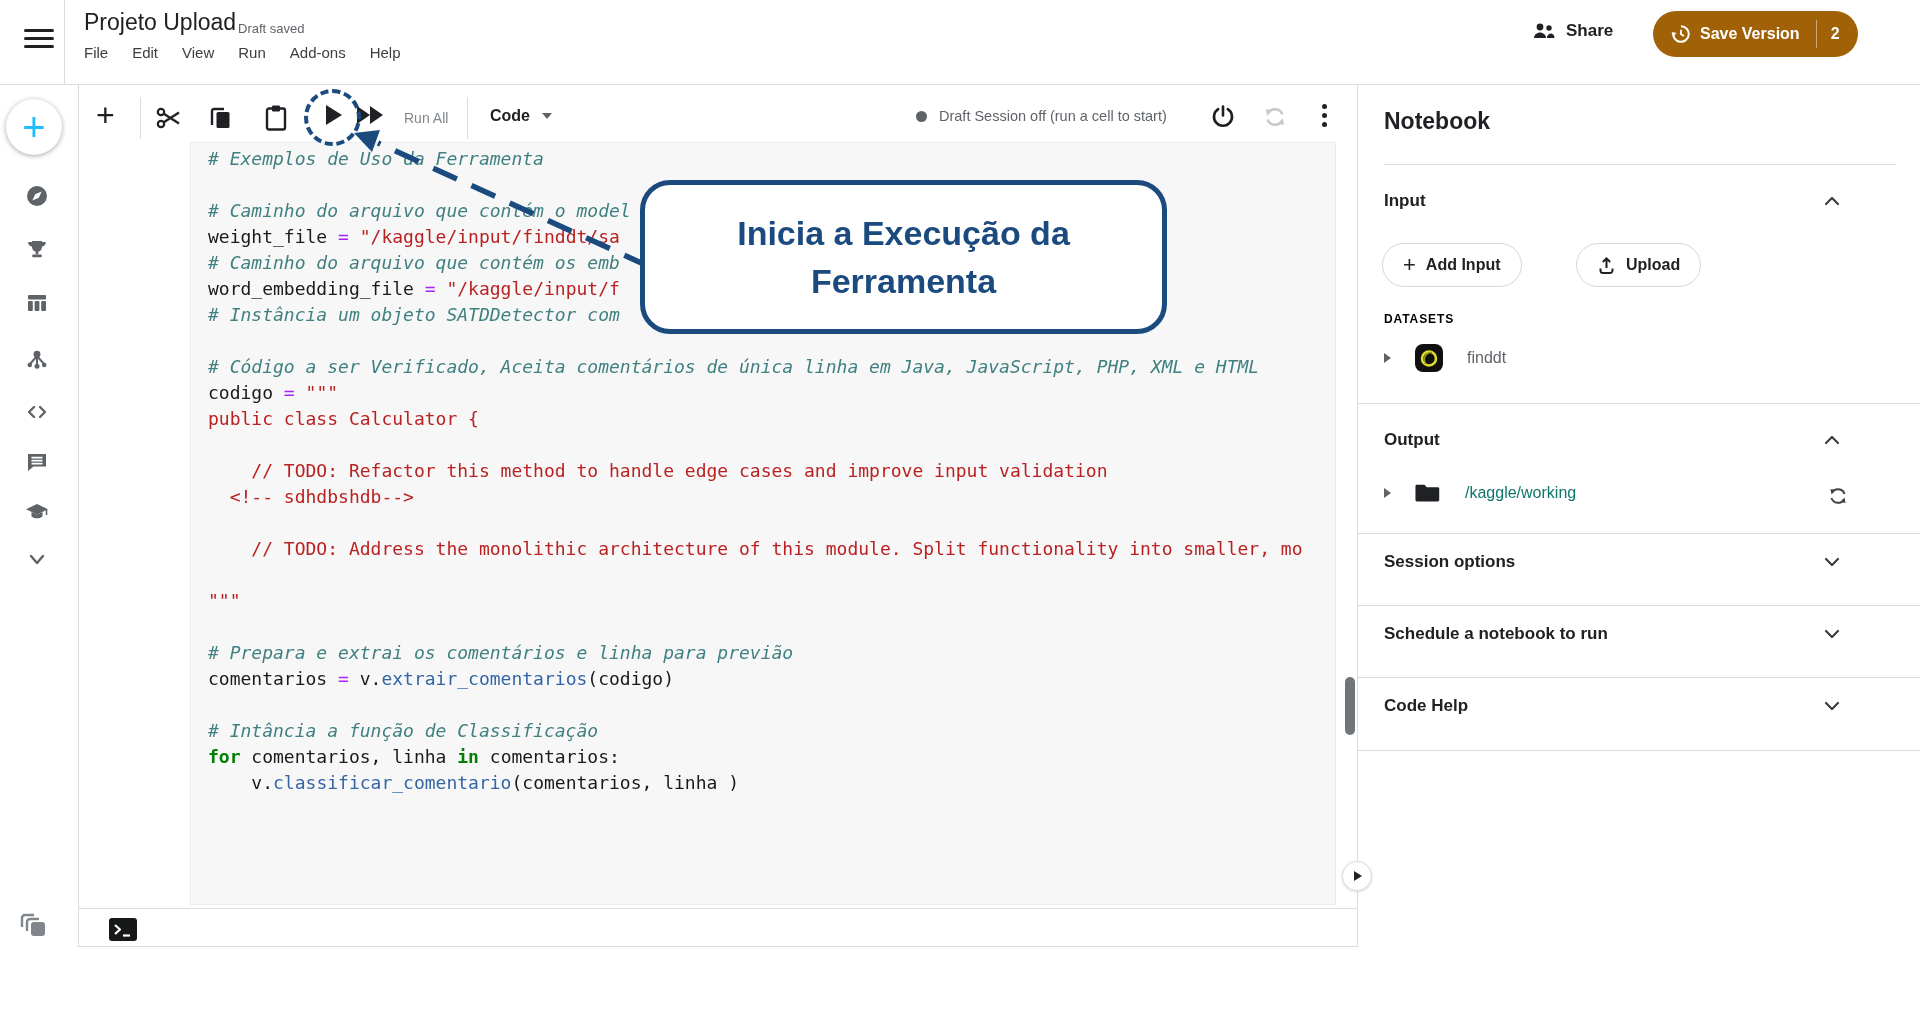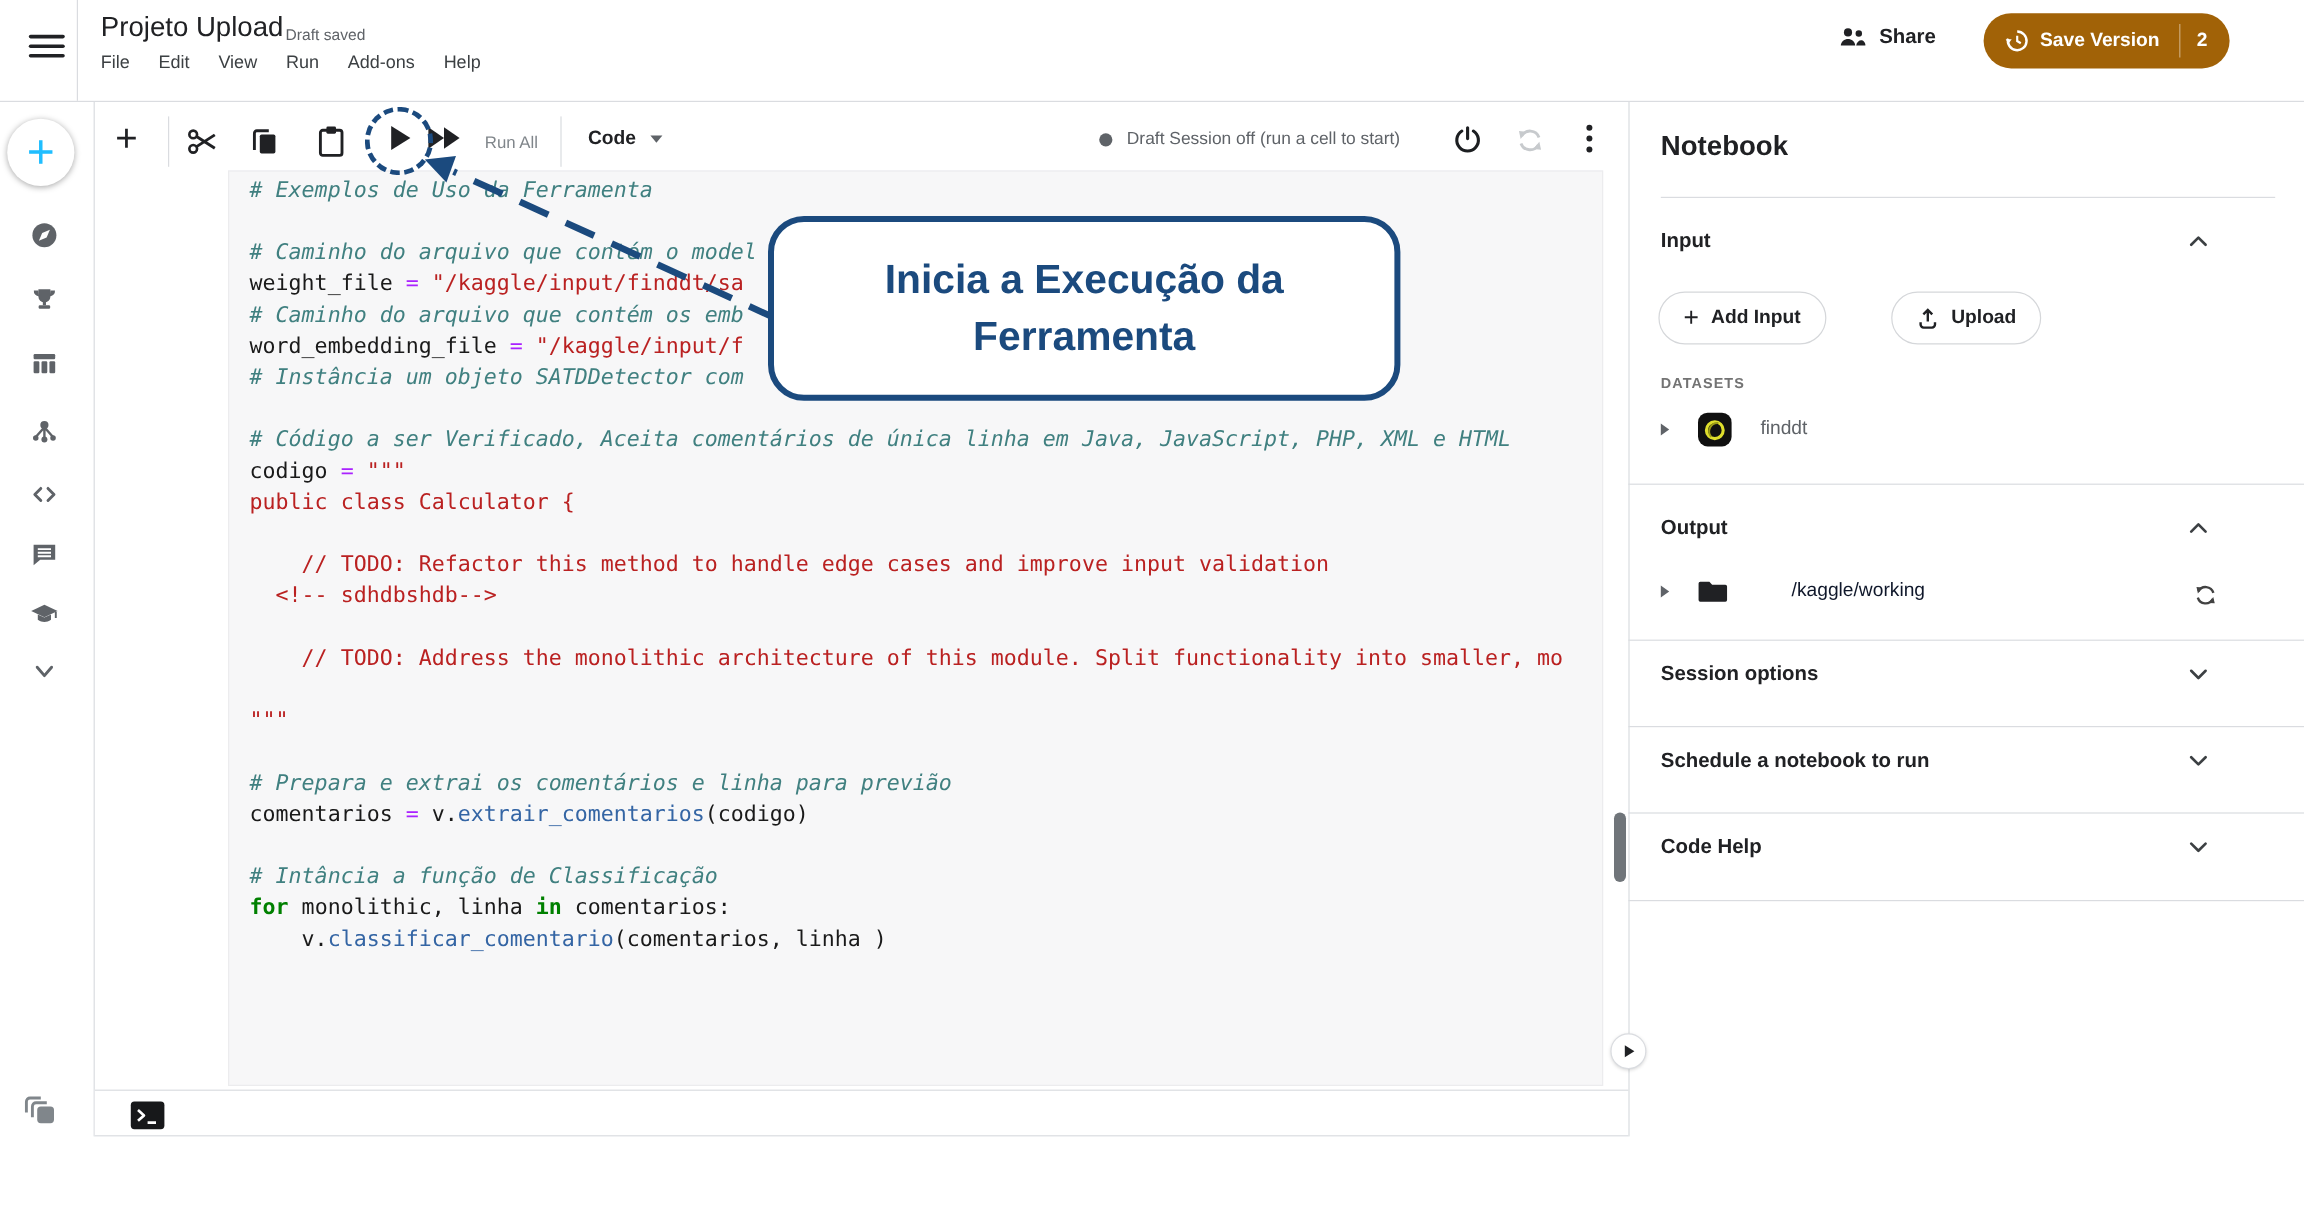--- a/index.html
+++ b/index.html
@@ -64,26 +64,26 @@
   .panel-vline { left:1357px; top:85px; width:1px; height:862px; background:#dadce0; }
   .panel-title { left:1384px; top:108px; font-size:23px; font-weight:700; }
   .pdiv { left:1357px; height:1px; background:#dadce0; width:563px; }
   .pdiv.inset { left:1384px; width:512px; }
   .sec-head { left:1384px; width:470px; font-size:17px; font-weight:700; color:#202124; cursor:pointer; }
   .chev { left:1824px; width:16px; height:10px; cursor:pointer; }
   .pill-btn { height:44px; border:1px solid #d5d7da; border-radius:22px; background:#fff;
               display:flex; align-items:center; gap:10px; padding:0 20px; font-size:16px; font-weight:700;
               color:#202124; cursor:pointer; }
   .plus-glyph { font-size:22px; font-weight:400; color:#202124; }
-  .datasets-label { left:1384px; top:312px; font-size:12px; font-weight:700; letter-spacing:.9px; color:#737373; }
+  .datasets-label { left:1384px; top:312px; font-size:12px; font-weight:700; letter-spacing:.9px; color:#000000; }
   .tree-row { display:flex; align-items:center; gap:24px; cursor:pointer; }
   .tree-caret { width:0; height:0; border-top:5px solid transparent; border-bottom:5px solid transparent; border-left:7px solid #5f6368; }
   .ds-icon { width:28px; height:28px; border-radius:8px; background:#101010; display:flex; align-items:center; justify-content:center; }
   .row-label { font-size:16px; color:#5f6368; }
-  .row-label.light { color:#0f172a;margin-left:28px; }
+  .row-label.light { color:#0f766e; }
   .panel-scrollbar { left:1345px; top:677px; width:10px; height:58px; background:#70757a; border-radius:5px; cursor:pointer; }
   .expand-btn { left:1342px; top:861px; width:30px; height:30px; border-radius:50%; background:#fff;
                 border:1px solid #dadce0; box-shadow:0 1px 3px rgba(0,0,0,.15); display:flex; align-items:center;
                 justify-content:center; cursor:pointer; }
   .expand-tri { width:0; height:0; border-top:5px solid transparent; border-bottom:5px solid transparent; border-left:8px solid #202124; margin-left:2px;}
 
   
   .dashed-circle { left:304px; top:89px; width:57px; height:57px; border:4px dashed #1b4a7e; border-radius:50%; }
   .callout { left:640px; top:180px; width:527px; height:154px; background:#fff; border:5px solid #1b4a7e;
              border-radius:30px; display:flex; align-items:center; justify-content:center; text-align:center;
@@ -253,21 +253,21 @@
       <div class="code-line"><span class="tk-s">  &lt;!-- sdhdbshdb--&gt;</span></div>
       <div class="code-line">&nbsp;</div>
       <div class="code-line"><span class="tk-s">    // TODO: Address the monolithic architecture of this module. Split functionality into smaller, mo</span></div>
       <div class="code-line">&nbsp;</div>
       <div class="code-line"><span class="tk-s">"""</span></div>
       <div class="code-line">&nbsp;</div>
       <div class="code-line"><span class="tk-c"># Prepara e extrai os comentários e linha para previão</span></div>
       <div class="code-line"><span class="tk-p">comentarios </span><span class="tk-o">=</span><span class="tk-p"> v.</span><span class="tk-f">extrair_comentarios</span><span class="tk-p">(codigo)</span></div>
       <div class="code-line">&nbsp;</div>
       <div class="code-line"><span class="tk-c"># Intância a função de Classificação</span></div>
-      <div class="code-line"><span class="tk-k">for</span><span class="tk-p"> monolithic, linha </span><span class="tk-k">in</span><span class="tk-p"> comentarios:</span></div>
+      <div class="code-line"><span class="tk-k">for</span><span class="tk-p"> comentarios, linha </span><span class="tk-k">in</span><span class="tk-p"> comentarios:</span></div>
       <div class="code-line"><span class="tk-p">    v.</span><span class="tk-f">classificar_comentario</span><span class="tk-p">(comentarios, linha )</span></div>
     </div>
 </div>
 
 <div class="abs footer"></div>
 <div class="abs footer-topline"></div>
 <svg class="abs terminal-btn" style="width:30px; height:25px;" viewBox="0 0 30 25">
   <rect x="1" y="1" width="28" height="23" rx="3" fill="#17181a"></rect>
   <path d="M7 8 l5 4.5 -5 4.5" fill="none" stroke="#fff" stroke-width="2.2" stroke-linejoin="round"></path>
   <path d="M15 18.5h7" stroke="#fff" stroke-width="2.2"></path>

